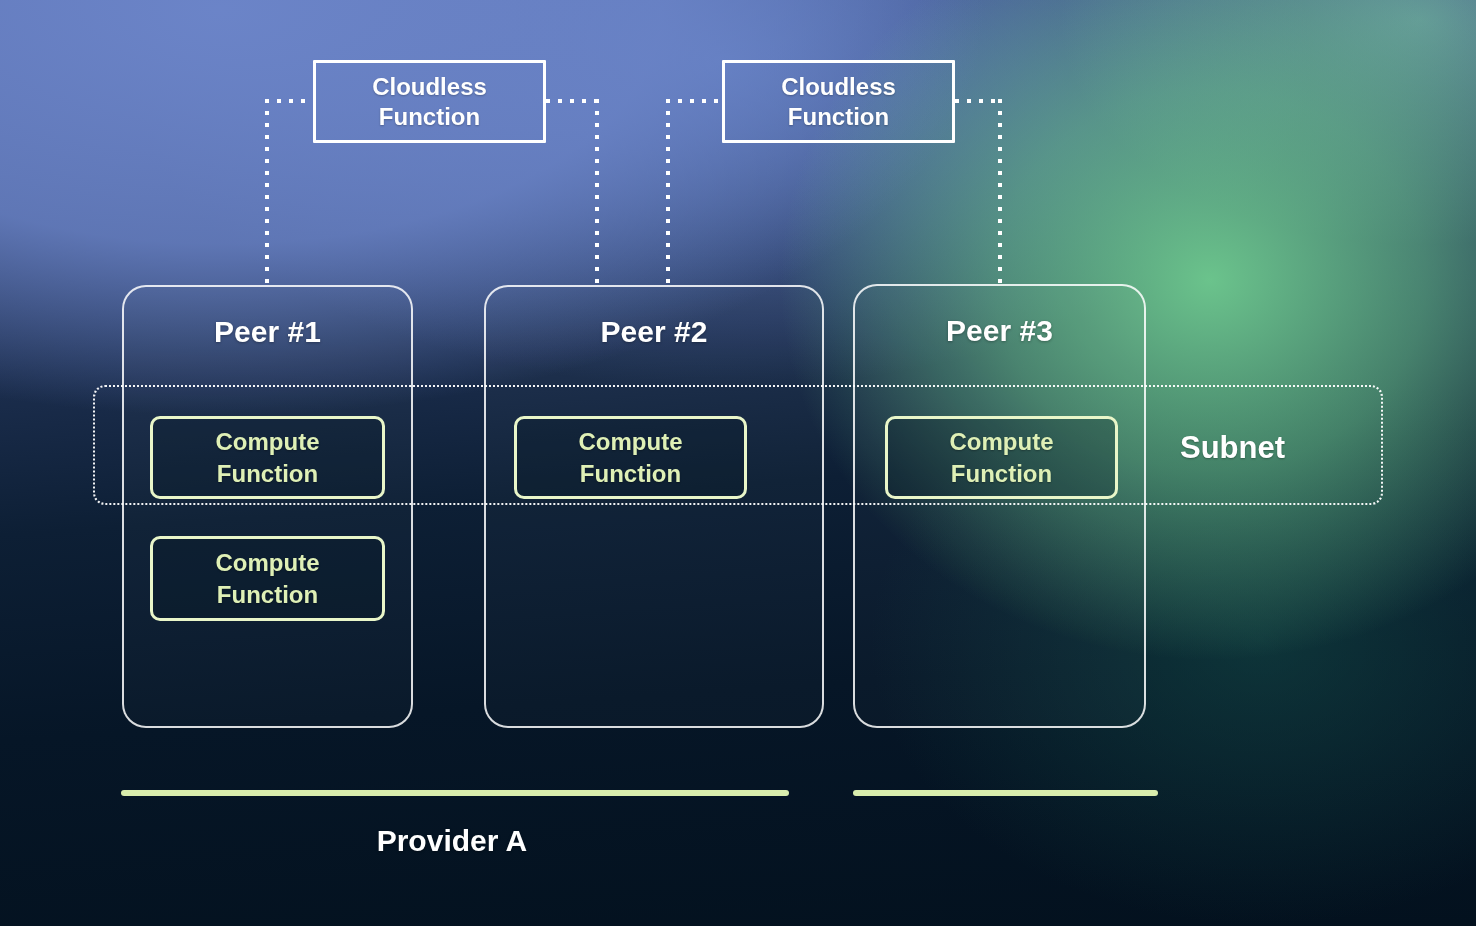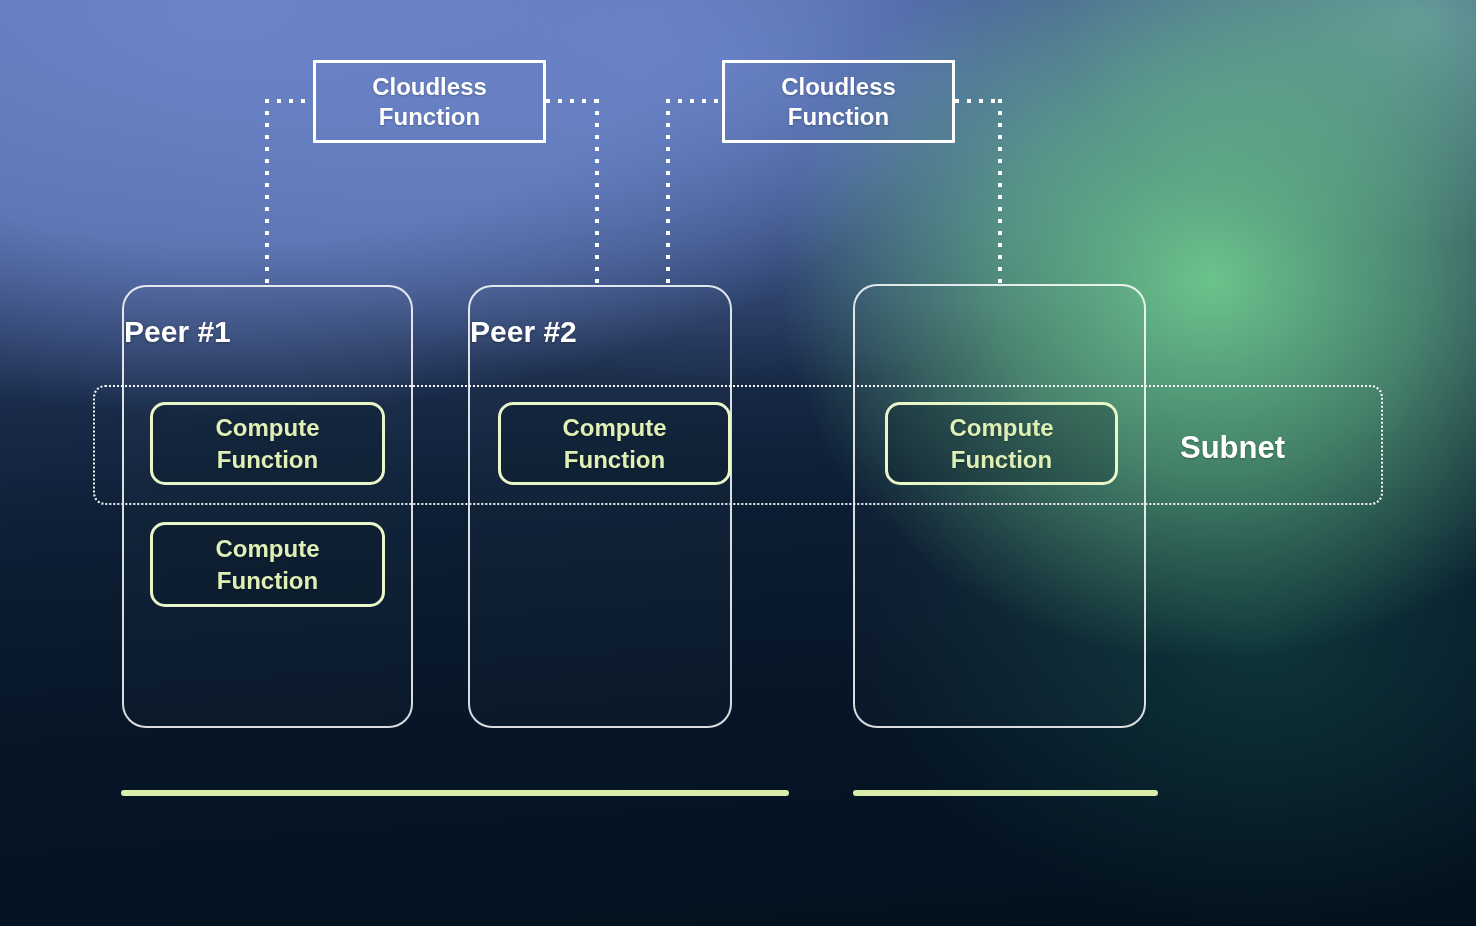--- a/index.html
+++ b/index.html
@@ -42,40 +42,42 @@
     box-sizing: border-box;
     border: 2px solid rgba(255,255,255,0.85);
     border-radius: 24px;
     background: rgba(255,255,255,0.02);
   }
   .peer-title {
     position: absolute;
     left: 0;
     top: 28px;
     width: 100%;
+    text-align: center;
     color: #ffffff;
     font-weight: bold;
     font-size: 30px;
     text-shadow: 0 1px 3px rgba(0,0,0,0.3);
   }
   
   .compute-box {
     box-sizing: border-box;
     border: 3px solid #e9f6c9;
-    border-radius: 15px;
+    border-radius: 10px;
     background: rgba(8,24,36,0.28);
     display: flex;
     align-items: center;
     justify-content: center;
     text-align: center;
     color: #dff0b6;
     font-weight: bold;
     font-size: 24px;
     line-height: 1.3;
     text-shadow: 0 1px 2px rgba(0,0,0,0.3);
+    margin-top: 14px;
   }
   
   .subnet-rect {
     box-sizing: border-box;
     border: 2px dotted rgba(255,255,255,0.95);
     border-radius: 12px;
   }
   .subnet-label {
     color: #ffffff;
     font-weight: bold;
@@ -134,30 +136,32 @@
   <div class="abs peer-box" style="left:122px; top:285px; width:291px; height:443px;">
     <div class="peer-title">Peer #1</div>
     <div class="abs compute-box" style="left:26px; top:115px; width:235px; height:83px;">
       <span style="display:block; width:140px;">Compute Function</span>
     </div>
     <div class="abs compute-box" style="left:26px; top:235px; width:235px; height:85px;">
       <span style="display:block; width:140px;">Compute Function</span>
     </div>
   </div>
 
-  <div class="abs peer-box" style="left:468px; top:285px; width:264px; height:443px;">
+  <div class="abs peer-box" style="left:484px; top:285px; width:340px; height:443px;">
     <div class="peer-title">Peer #2</div>
     <div class="abs compute-box" style="left:28px; top:115px; width:233px; height:83px;">
       <span style="display:block; width:140px;">Compute Function</span>
     </div>
   </div>
 
   <div class="abs peer-box" style="left:853px; top:284px; width:293px; height:444px;">
+    <div class="peer-title">Peer #3</div>
     <div class="abs compute-box" style="left:30px; top:116px; width:233px; height:83px;">
       <span style="display:block; width:140px;">Compute Function</span>
     </div>
   </div>
 
   <div class="abs provider-line" style="left:121px; top:790px; width:668px;"></div>
+  <div class="abs provider-label" style="left:252px; top:824px; width:400px;">Provider A</div>
 
   <div class="abs provider-line" style="left:853px; top:790px; width:305px;"></div>
 
 </div>
 
 </body></html>

